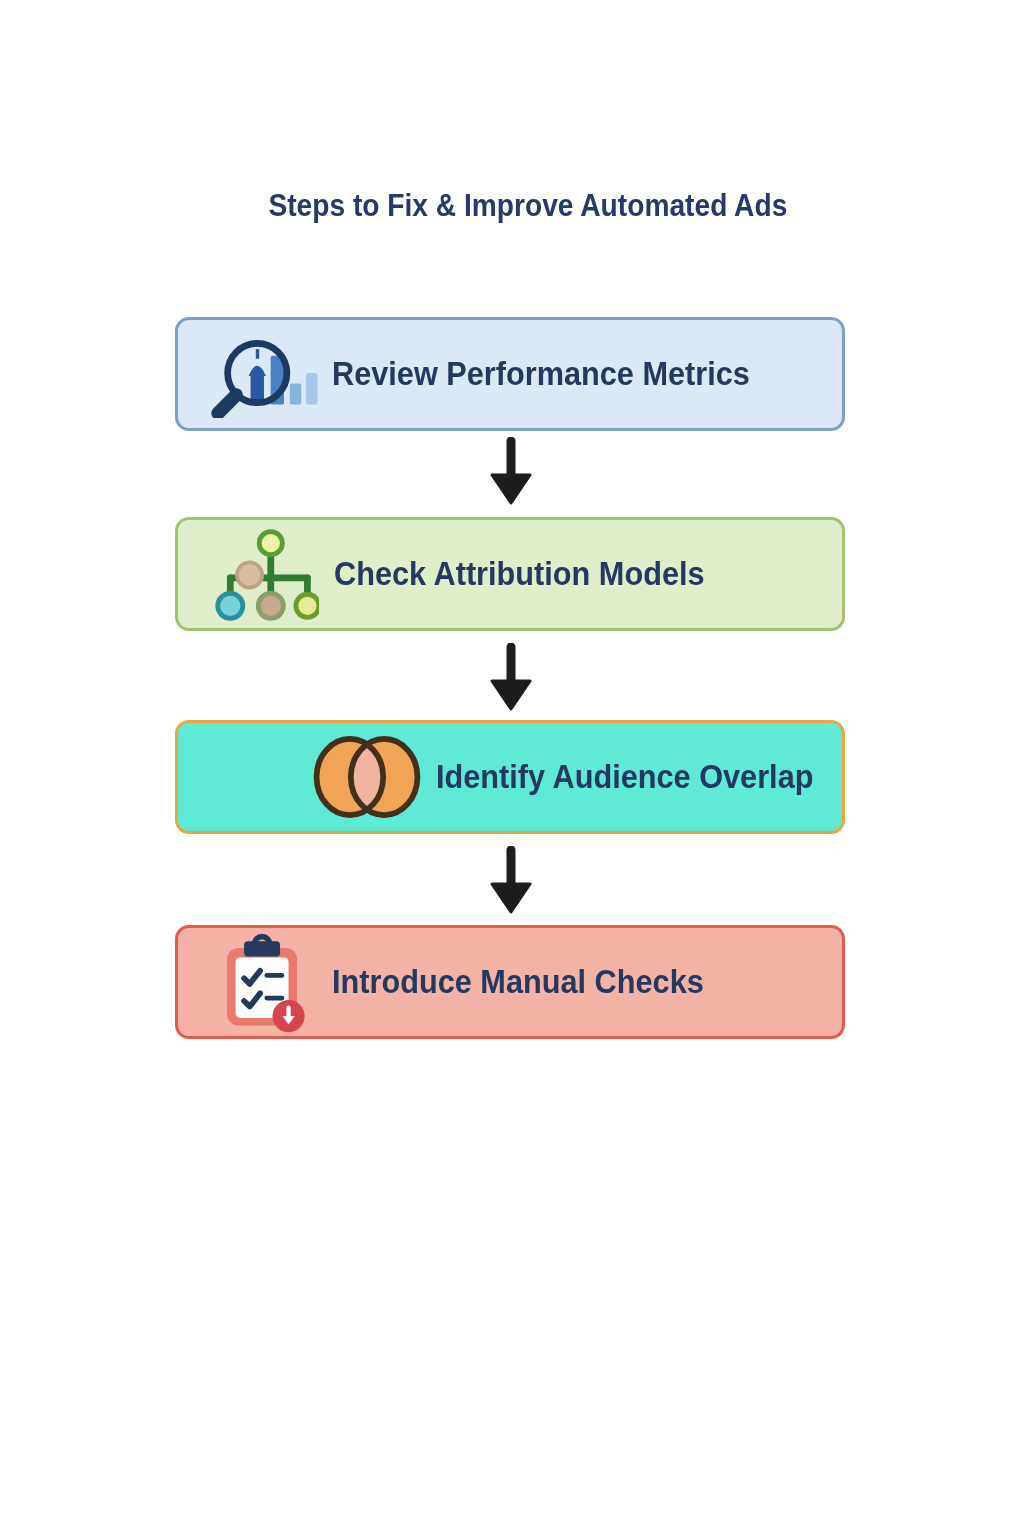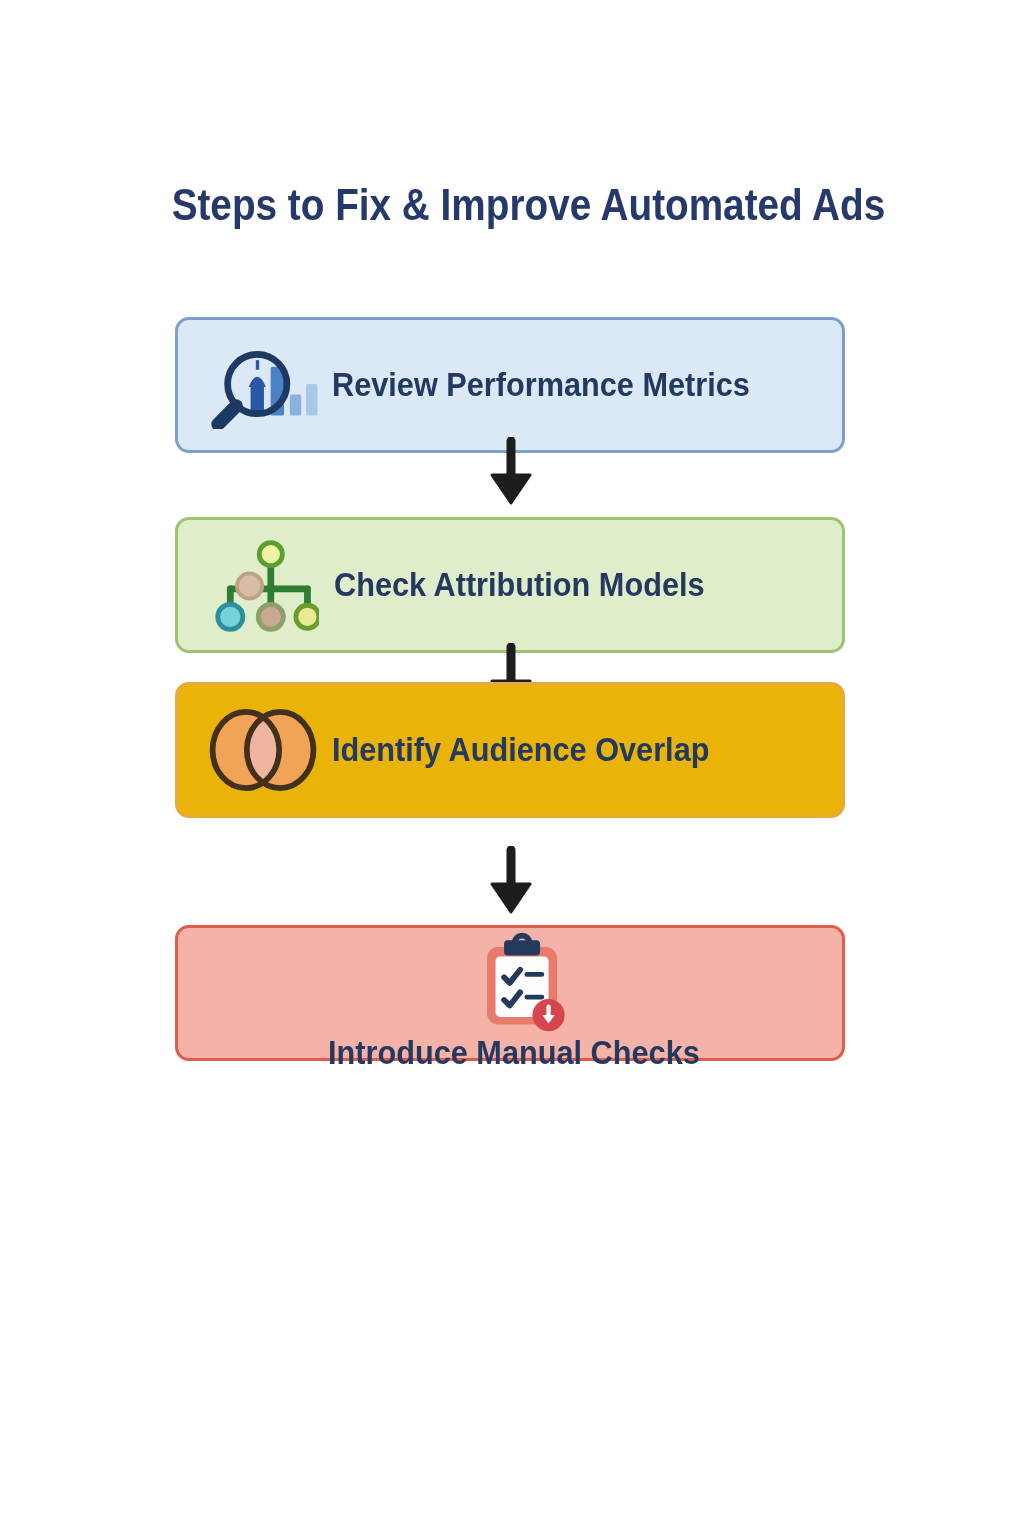--- a/index.html
+++ b/index.html
@@ -14,47 +14,47 @@
     overflow: hidden;
   }
 
   .title {
     position: absolute;
     top: 176px;
     left: 0;
     width: 100%;
     text-align: center;
     color: #26396b;
-    font-size: 44px;
+    font-size: 32px;
     font-weight: 700;
     line-height: 58px;
     letter-spacing: 0px;
     padding-left: 32px;
   }
   .title .squeeze {
     display: inline-block;
     transform: scaleX(0.88);
     transform-origin: center center;
     white-space: nowrap;
   }
 
   .step {
     position: absolute;
     left: 175px;
     width: 670px;
-    height: 136px;
+    height: 114px;
     border-radius: 14px;
     display: flex;
     align-items: center;
     padding-left: 26px;
   }
   .step-1 { top: 317px; background: #dbe8f6; border: 3px solid #7d9fc9; }
   .step-2 { top: 517px; background: #e0edca; border: 3px solid #9dc46e; padding-left: 28px; }
-  .step-3 { top: 682px; background: #eab308; border: 3px solid #e7a83f; }
-  .step-4 { top: 925px; background: #f5b2a7; border: 3px solid #e05d4e; flex-direction: column; }
+  .step-3 { top: 720px; background: #5eead4; border: 3px solid #e7a83f; justify-content: flex-end; }
+  .step-4 { top: 925px; background: #f5b2a7; border: 3px solid #e05d4e; }
 
   .icon-wrap {
     width: 118px;
     display: flex;
     align-items: center;
     justify-content: center;
     flex: 0 0 auto;
   }
 
   .step-label {

